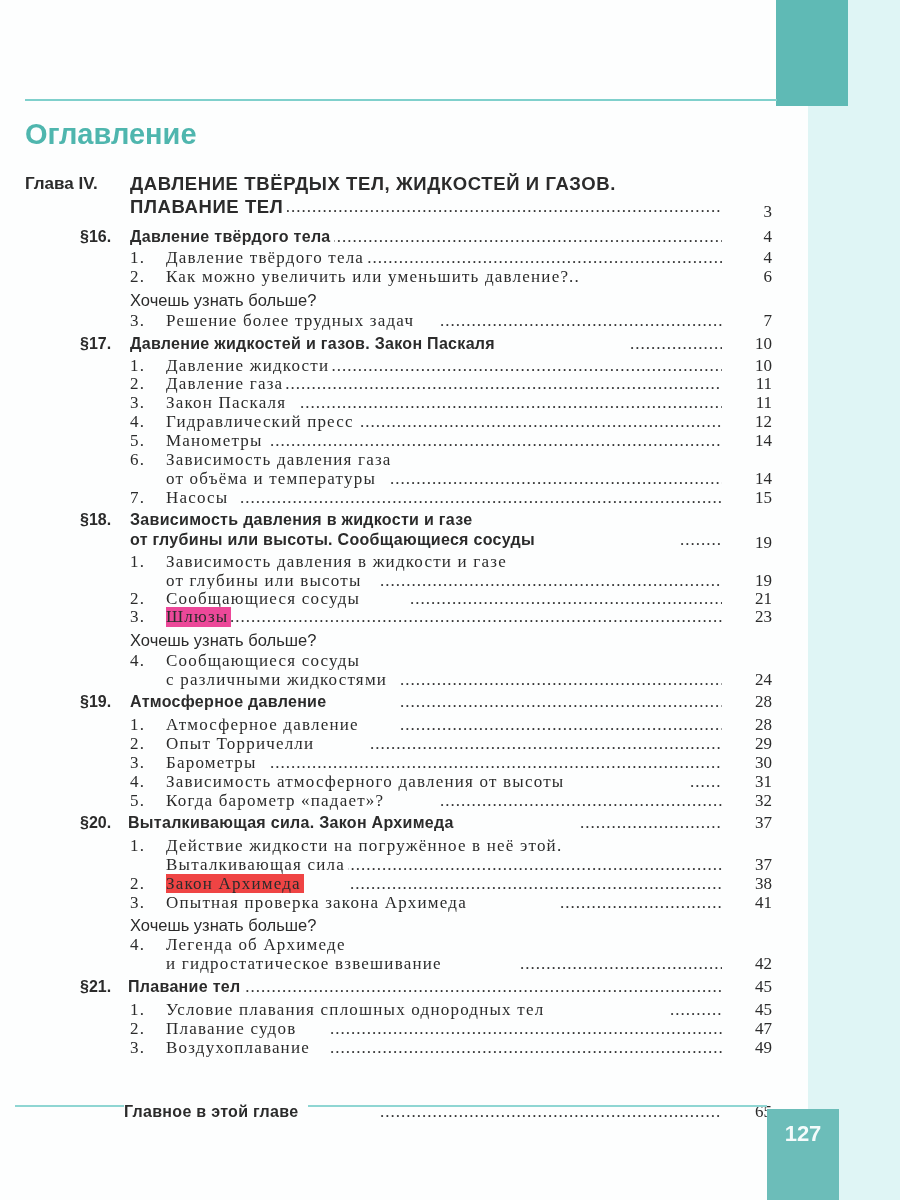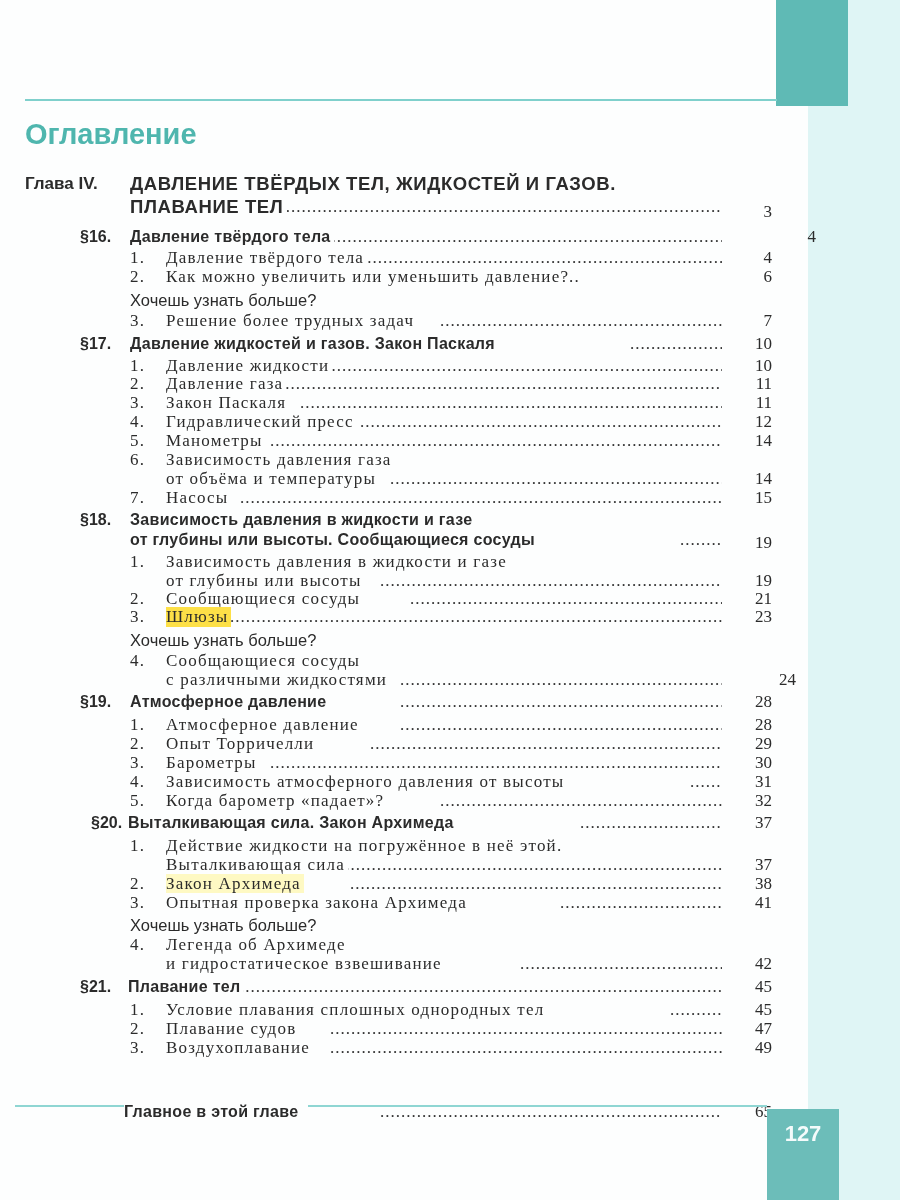--- a/index.html
+++ b/index.html
@@ -76,21 +76,21 @@
   <div class="row" style="top:174px;">
     <span class="txt chap-label" style="left:25px;">Глава IV.</span>
     <span class="txt chap" style="left:130px;">ДАВЛЕНИЕ ТВЁРДЫХ ТЕЛ, ЖИДКОСТЕЙ И ГАЗОВ.</span>
   </div>
   <div class="row" style="top:197px;">
     <span class="txt chap" style="left:130px; background:#fdfefe; z-index:2; padding-right:4px;">ПЛАВАНИЕ ТЕЛ</span>
     <span class="lead dots" style="left:270px; width:452px;"></span>
     <span class="pg" style="top:5px;">3</span>
   </div>
 
-  <div class="row" style="top:227px;padding-left:44px;">
+  <div class="row" style="top:227px;">
     <span class="txt sec-num" style="left:80px;">§16.</span>
     <span class="txt sec" style="left:130px; background:#fdfefe; z-index:2; padding-right:3px;">Давление твёрдого тела</span>
     <span class="lead dots" style="left:300px; width:422px;"></span>
     <span class="pg">4</span>
   </div>
   <div class="row" style="top:248px;">
     <span class="txt item" style="left:130px;">1.</span>
     <span class="txt item" style="left:166px; background:#fdfefe; z-index:2; padding-right:3px;">Давление твёрдого тела</span>
     <span class="lead dots" style="left:320px; width:402px;"></span>
     <span class="pg">4</span>
@@ -181,32 +181,32 @@
     <span class="pg">19</span>
   </div>
   <div class="row" style="top:589px;">
     <span class="txt item" style="left:130px;">2.</span>
     <span class="txt item" style="left:166px; background:#fdfefe; z-index:2; padding-right:3px;">Сообщающиеся сосуды</span>
     <span class="lead dots" style="left:410px; width:312px;"></span>
     <span class="pg">21</span>
   </div>
   <div class="row" style="top:607px;">
     <span class="txt item" style="left:130px;">3.</span>
-    <span class="txt item" style="left:166px; background:#fde047; z-index:2; padding-right:3px;">Шлюзы</span>
+    <span class="txt item" style="left:166px; background:#ec4899; z-index:2; padding-right:3px;">Шлюзы</span>
     <span class="lead dots" style="left:230px; width:492px;"></span>
     <span class="pg">23</span>
   </div>
   <div class="row" style="top:630px;">
     <span class="txt more" style="left:130px;">Хочешь узнать больше?</span>
   </div>
   <div class="row" style="top:651px;">
     <span class="txt item" style="left:130px;">4.</span>
     <span class="txt item" style="left:166px;">Сообщающиеся сосуды</span>
   </div>
-  <div class="row" style="top:670px;padding-left:24px;">
+  <div class="row" style="top:670px;">
     <span class="txt item" style="left:166px; background:#fdfefe; z-index:2; padding-right:3px;">с различными жидкостями</span>
     <span class="lead dots" style="left:400px; width:322px;"></span>
     <span class="pg">24</span>
   </div>
 
   <div class="row" style="top:692px;">
     <span class="txt sec-num" style="left:80px;">§19.</span>
     <span class="txt sec" style="left:130px; background:#fdfefe; z-index:2; padding-right:3px;">Атмосферное давление</span>
     <span class="lead dots" style="left:400px; width:322px;"></span>
     <span class="pg">28</span>
@@ -236,37 +236,37 @@
     <span class="pg">31</span>
   </div>
   <div class="row" style="top:791px;">
     <span class="txt item" style="left:130px;">5.</span>
     <span class="txt item" style="left:166px; background:#fdfefe; z-index:2; padding-right:3px;">Когда барометр «падает»?</span>
     <span class="lead dots" style="left:440px; width:282px;"></span>
     <span class="pg">32</span>
   </div>
 
   <div class="row" style="top:813px;">
-    <span class="txt sec-num" style="left:80px;margin-left:11px;">§20.</span>
+    <span class="txt sec-num" style="left:80px;">§20.</span>
     <span class="txt sec" style="left:128px; background:#fdfefe; z-index:2; padding-right:14px;">Выталкивающая сила. Закон Архимеда</span>
     <span class="lead dots" style="left:580px; width:142px;"></span>
     <span class="pg">37</span>
   </div>
   <div class="row" style="top:836px;">
     <span class="txt item" style="left:130px;">1.</span>
     <span class="txt item" style="left:166px;">Действие жидкости на погружённое в неё этой.</span>
   </div>
   <div class="row" style="top:855px;">
     <span class="txt item" style="left:166px; background:#fdfefe; z-index:2; padding-right:3px;">Выталкивающая сила</span>
     <span class="lead dots" style="left:340px; width:382px;"></span>
     <span class="pg">37</span>
   </div>
   <div class="row" style="top:874px;">
     <span class="txt item" style="left:130px;">2.</span>
-    <span class="txt item" style="left:166px; background:#fef9c3; z-index:2; padding-right:3px;">Закон Архимеда</span>
+    <span class="txt item" style="left:166px; background:#ef4444; z-index:2; padding-right:3px;">Закон Архимеда</span>
     <span class="lead dots" style="left:350px; width:372px;"></span>
     <span class="pg">38</span>
   </div>
   <div class="row" style="top:893px;">
     <span class="txt item" style="left:130px;">3.</span>
     <span class="txt item" style="left:166px; background:#fdfefe; z-index:2; padding-right:3px;">Опытная проверка закона Архимеда</span>
     <span class="lead dots" style="left:560px; width:162px;"></span>
     <span class="pg">41</span>
   </div>
   <div class="row" style="top:915px;">

